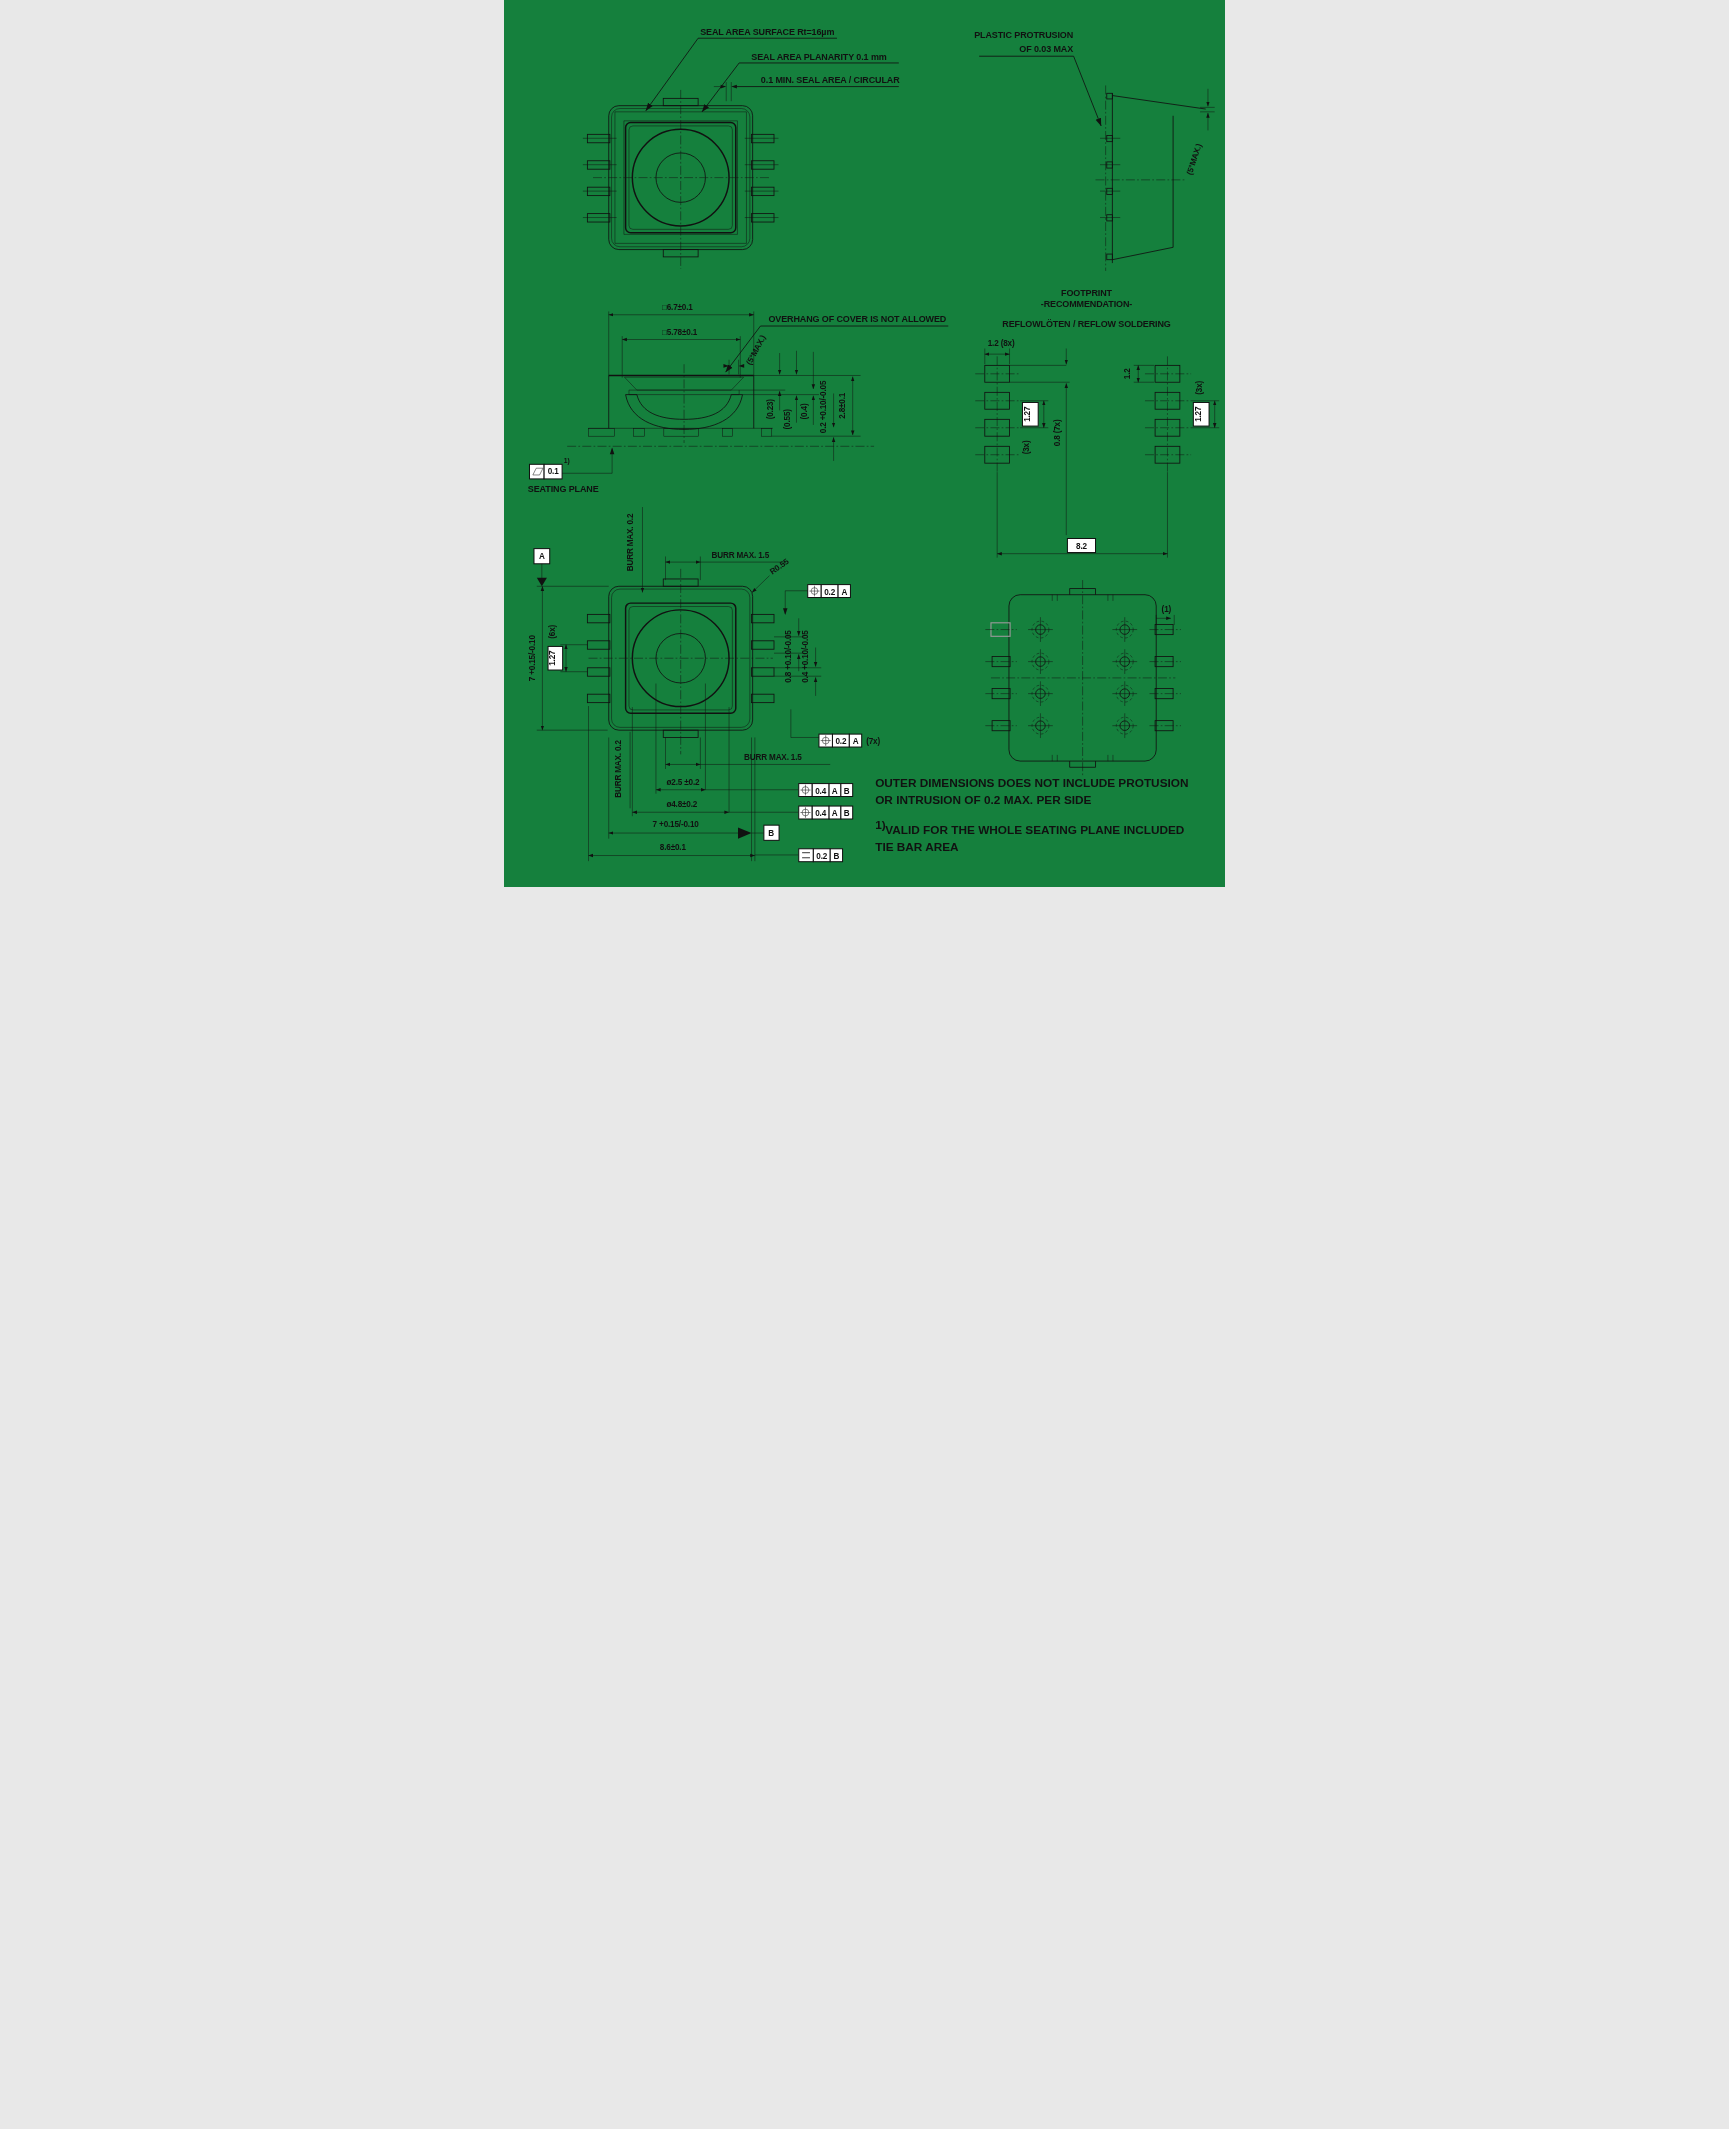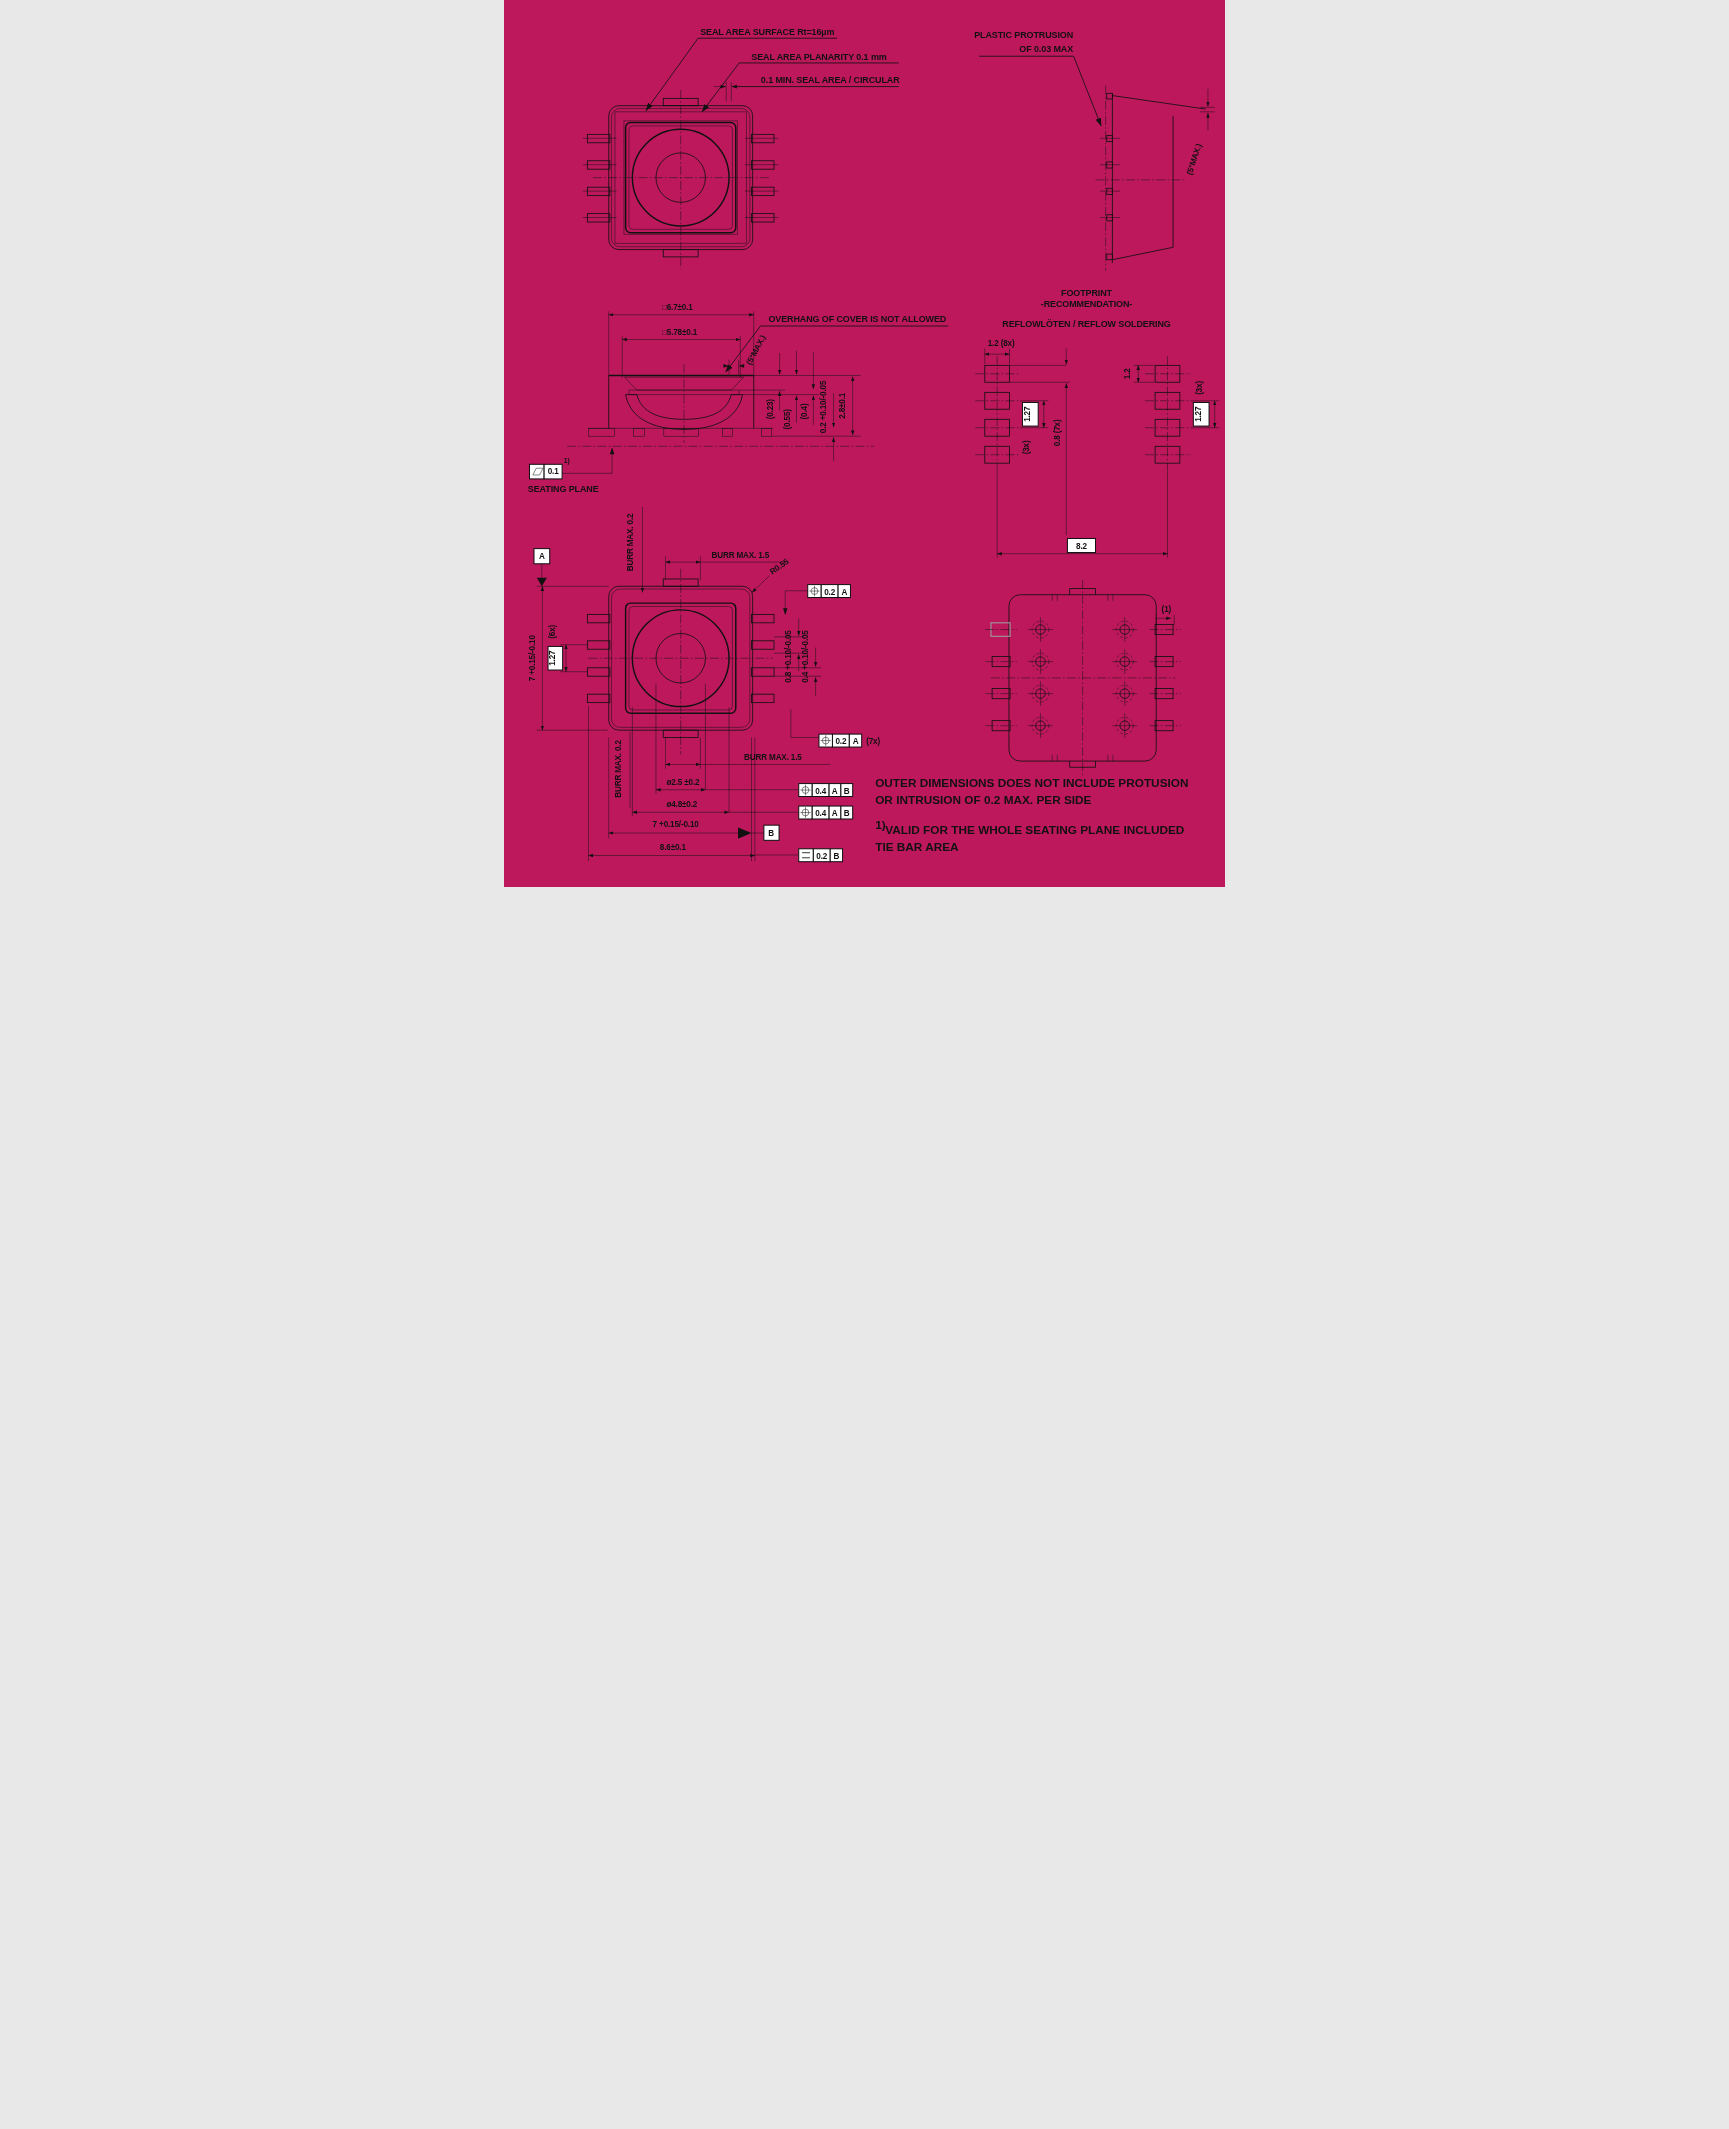--- a/index.html
+++ b/index.html
@@ -1,17 +1,17 @@
 <!DOCTYPE html>
 <html style="font-size:9px"><head>
 <meta charset="utf-8">
 <style>
   html,body{margin:0;padding:0;background:#e8e8e8;}
   .sheet{
-    width:721px;height:887px;background:#be185d;margin:0 auto;position:relative;
+    width:721px;height:887px;background:#15803d;margin:0 auto;position:relative;
     font-family:"Liberation Sans","DejaVu Sans",sans-serif;
   }
   svg{display:block;width:721px;height:887px;}
   svg *{vector-effect:none;}
   .ln{stroke:#111;fill:none;}
   .thick{stroke-width:2.6;}
   .med{stroke-width:1.5;}
   .thin{stroke-width:0.9;}
   .cl{stroke:#111;fill:none;stroke-width:0.9;stroke-dasharray:16 4 3 4;}
   .dash{stroke-dasharray:5 4;}

